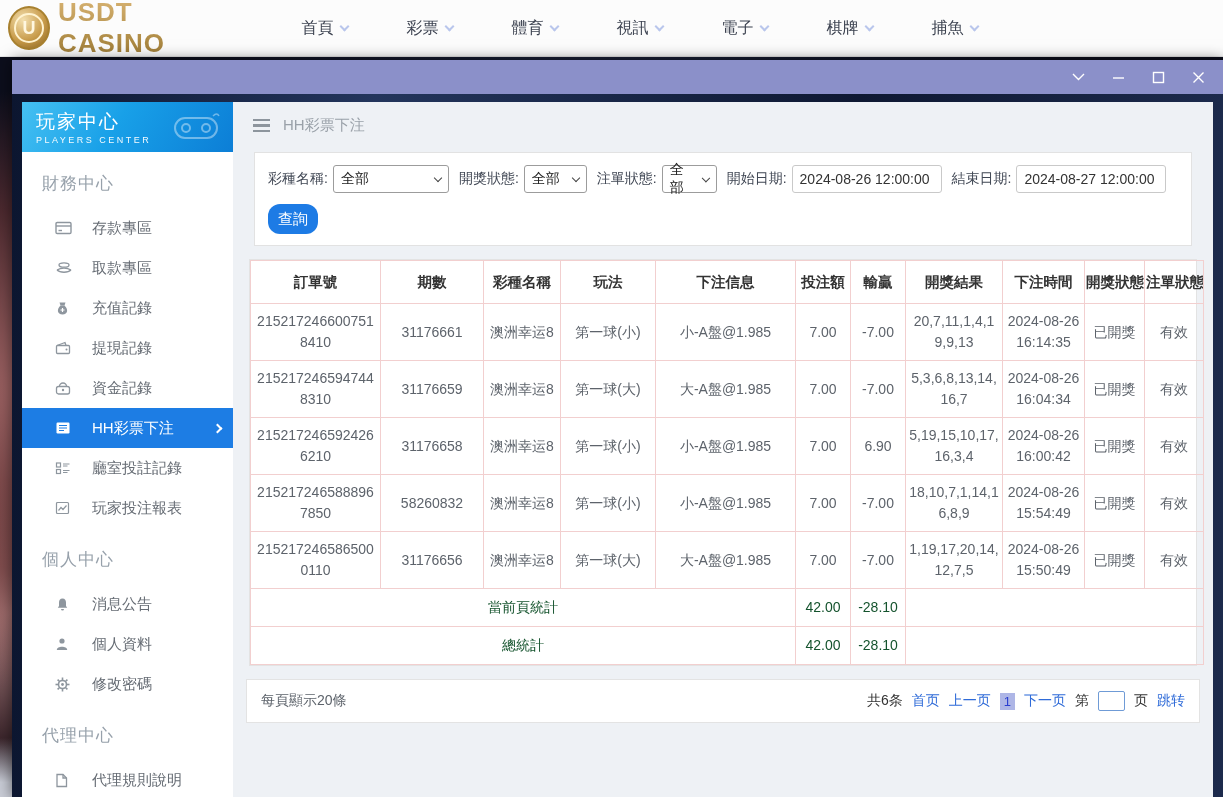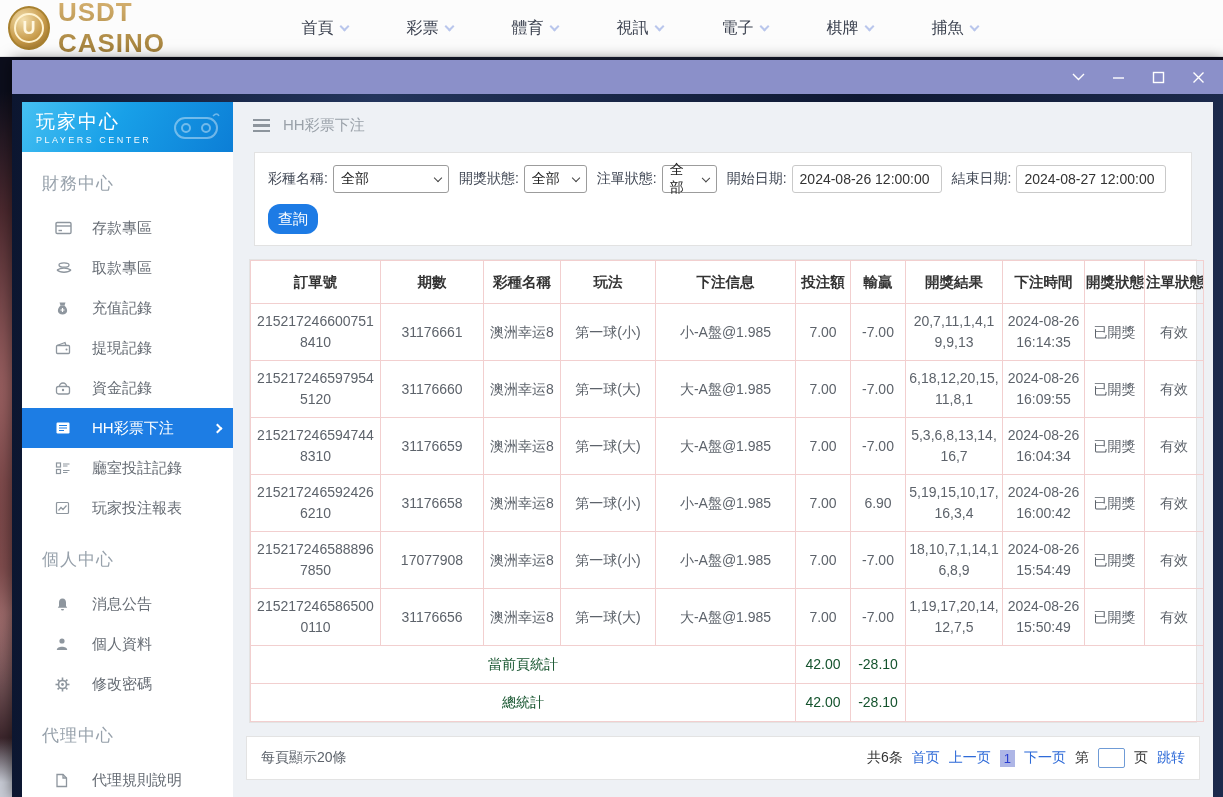--- a/index.html
+++ b/index.html
@@ -395,33 +395,20 @@
             <td>第一球(小)</td>
             <td>小-A盤@1.985</td>
             <td>7.00</td>
             <td>-7.00</td>
             <td>20,7,11,1,4,19,9,13</td>
             <td>2024-08-26 16:14:35</td>
             <td>已開獎</td>
             <td>有效</td>
           </tr>
                 <tr class="data-row">
-            <td>2152172465979545120</td>
-            <td>31176660</td>
-            <td>澳洲幸运8</td>
-            <td>第一球(大)</td>
-            <td>大-A盤@1.985</td>
-            <td>7.00</td>
-            <td>-7.00</td>
-            <td>6,18,12,20,15,11,8,1</td>
-            <td>2024-08-26 16:09:55</td>
-            <td>已開獎</td>
-            <td>有效</td>
-          </tr>
-                <tr class="data-row">
             <td>2152172465947448310</td>
             <td>31176659</td>
             <td>澳洲幸运8</td>
             <td>第一球(大)</td>
             <td>大-A盤@1.985</td>
             <td>7.00</td>
             <td>-7.00</td>
             <td>5,3,6,8,13,14,16,7</td>
             <td>2024-08-26 16:04:34</td>
             <td>已開獎</td>
@@ -435,21 +422,21 @@
             <td>小-A盤@1.985</td>
             <td>7.00</td>
             <td>6.90</td>
             <td>5,19,15,10,17,16,3,4</td>
             <td>2024-08-26 16:00:42</td>
             <td>已開獎</td>
             <td>有效</td>
           </tr>
                 <tr class="data-row">
             <td>2152172465888967850</td>
-            <td>17077908</td>
+            <td>58260832</td>
             <td>澳洲幸运8</td>
             <td>第一球(小)</td>
             <td>小-A盤@1.985</td>
             <td>7.00</td>
             <td>-7.00</td>
             <td>18,10,7,1,14,16,8,9</td>
             <td>2024-08-26 15:54:49</td>
             <td>已開獎</td>
             <td>有效</td>
           </tr>

